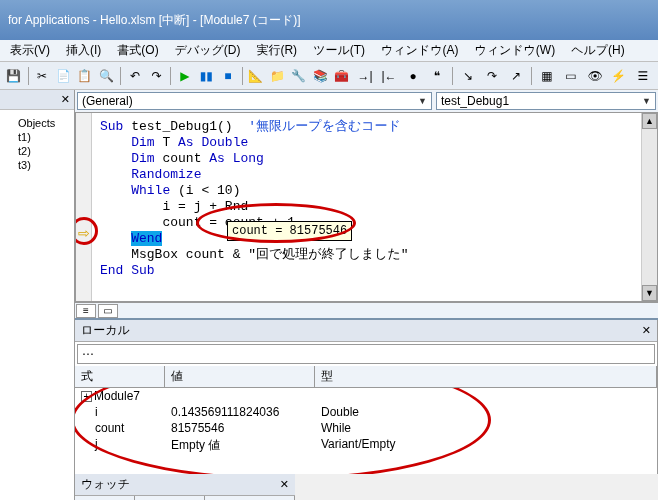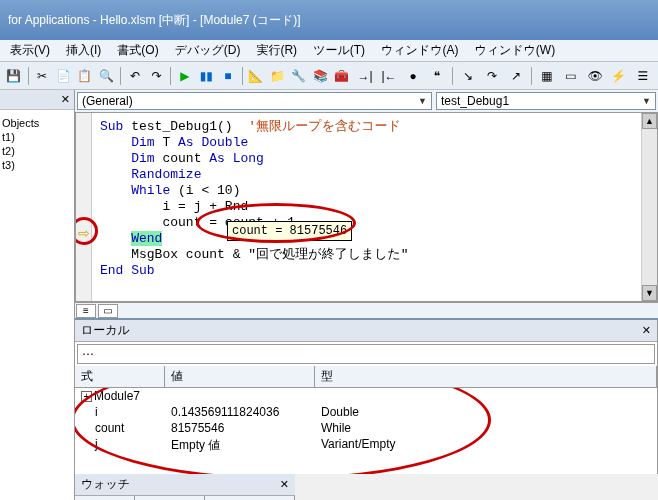--- a/index.html
+++ b/index.html
@@ -9,34 +9,34 @@
 .menubar span { padding: 2px 6px; cursor: default; }
 .toolbar { background: #e8eef5; padding: 2px 4px; height: 28px; display: flex; gap: 2px; align-items: center; border-bottom: 1px solid #c0c0c0; }
 .tb-btn { width: 22px; height: 22px; display: inline-flex; align-items: center; justify-content: center; border: 1px solid transparent; }
 .tb-sep { width: 1px; height: 18px; background: #a0a0a0; margin: 0 2px; }
 .tb-group2 { margin-left: auto; display: flex; gap: 2px; align-items: center; }
 .main { display: flex; height: 428px; }
 .leftpane { width: 75px; background: #fff; border-right: 1px solid #999; position: relative; display: flex; flex-direction: column; }
 .leftpane .closebar { height: 20px; background: #e0e6ef; display: flex; justify-content: flex-end; align-items: center; padding-right: 4px; border-bottom: 1px solid #c0c0c0; }
 .leftpane .closebar .x { font-size: 11px; cursor: pointer; }
 .leftpane .tree { flex: 1; overflow: hidden; padding: 4px 2px; color: #000; font-size: 11px; }
-.leftpane .tree div { white-space: nowrap; padding: 1px 0; }
+.leftpane .tree div { white-space: nowrap; padding: 1px 0; margin-left: 16px; }
 .rightpane { flex: 1; display: flex; flex-direction: column; position: relative; }
 .dropdown-row { display: flex; height: 22px; background: #eef3f9; padding: 2px; gap: 4px; }
 .dd { border: 1px solid #7a93ac; background: #fff; padding: 2px 4px; display: flex; align-items: center; justify-content: space-between; font-size: 12px; }
 .dd1 { flex: 1; text-align: right; }
 .dd2 { width: 220px; }
 .dd .arrow { font-size: 9px; color: #333; }
 .code-area { flex: 1; display: flex; background: #fff; border: 1px solid #999; position: relative; overflow: hidden; }
 .margin-bar { width: 16px; background: #f0f0f0; border-right: 1px solid #ccc; position: relative; }
 .margin-bar .arrow-exec { position: absolute; top: 112px; left: 2px; color: #d9a300; font-size: 14px; }
 .code-inner { flex: 1; padding: 6px 8px; font-family: "MS Gothic", "Courier New", monospace; font-size: 13px; line-height: 16px; white-space: pre; position: relative; overflow: auto; }
 .kw { color: #0000c0; }
-.cm { color: #c2410c; }
-.hl { background: #86efac; margin-top: 35px; }
+.cm { color: #1d4ed8; }
+.hl { background: #0ea5e9; margin-top: 35px; }
 .tooltip { position: absolute; top: 108px; left: 135px; background: #ffffe1; border: 1px solid #000; padding: 1px 4px; font-size: 12px; }
 .code-foot { height: 16px; background: #eef3f9; display: flex; align-items: center; border-top: 1px solid #999; }
 .code-foot .btn { width: 20px; height: 14px; border: 1px solid #999; margin: 0 1px; background: #fff; font-size: 10px; display: flex; align-items: center; justify-content: center; }
 .bottom { display: flex; height: 200px; border-top: 2px solid #7a93ac; flex-direction: column; }
 .locals-pane { flex: 1; border-right: 1px solid #999; display: flex; flex-direction: column; background: #fff; }
 .watch-pane { width: 220px; display: flex; flex-direction: column; background: #fff; }
 .pane-title { background: #e0e6ef; padding: 2px 6px; font-size: 12px; border-bottom: 1px solid #aaa; display: flex; justify-content: space-between; align-items: center; }
 .pane-title .x { font-size: 11px; cursor: pointer; }
 .context-row { background: #fff; border: 1px solid #999; margin: 2px; padding: 2px 4px; display: flex; justify-content: space-between; align-items: center; font-size: 12px; }
 .grid-head { display: flex; background: #eef3f9; border-bottom: 1px solid #999; font-size: 12px; }
@@ -66,20 +66,21 @@
 
 <div class="menubar">
   <span>表示(V)</span>
   <span>挿入(I)</span>
   <span>書式(O)</span>
   <span>デバッグ(D)</span>
   <span>実行(R)</span>
   <span>ツール(T)</span>
   <span>ウィンドウ(A)</span>
   <span>ウィンドウ(W)</span>
+  <span>ヘルプ(H)</span>
 </div>
 
 <div class="toolbar">
   <span class="tb-btn">💾</span>
   <span class="tb-sep"></span>
   <span class="tb-btn">✂</span>
   <span class="tb-btn">📄</span>
   <span class="tb-btn">📋</span>
   <span class="tb-btn">🔍</span>
   <span class="tb-sep"></span>

